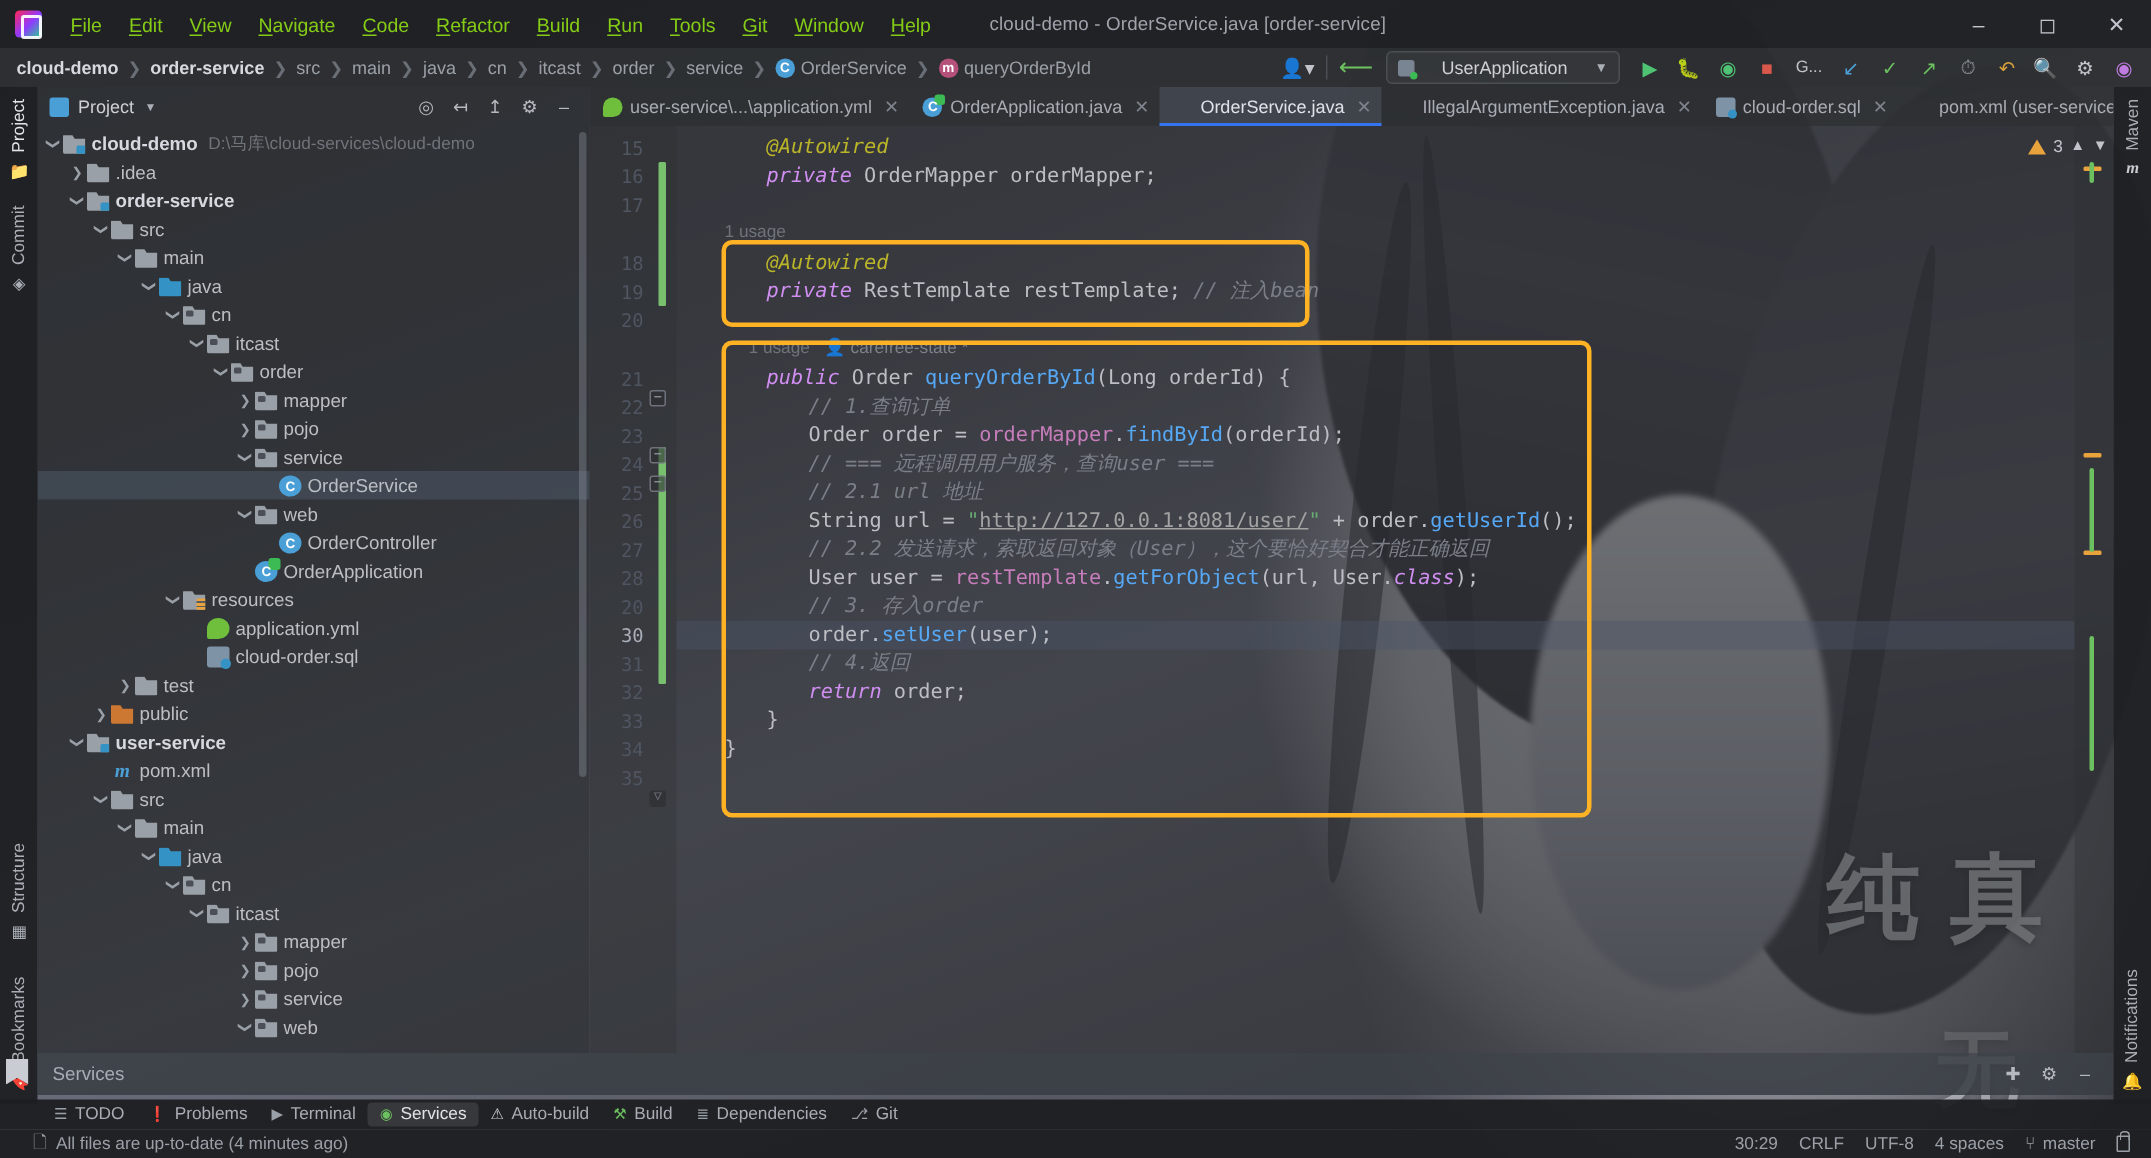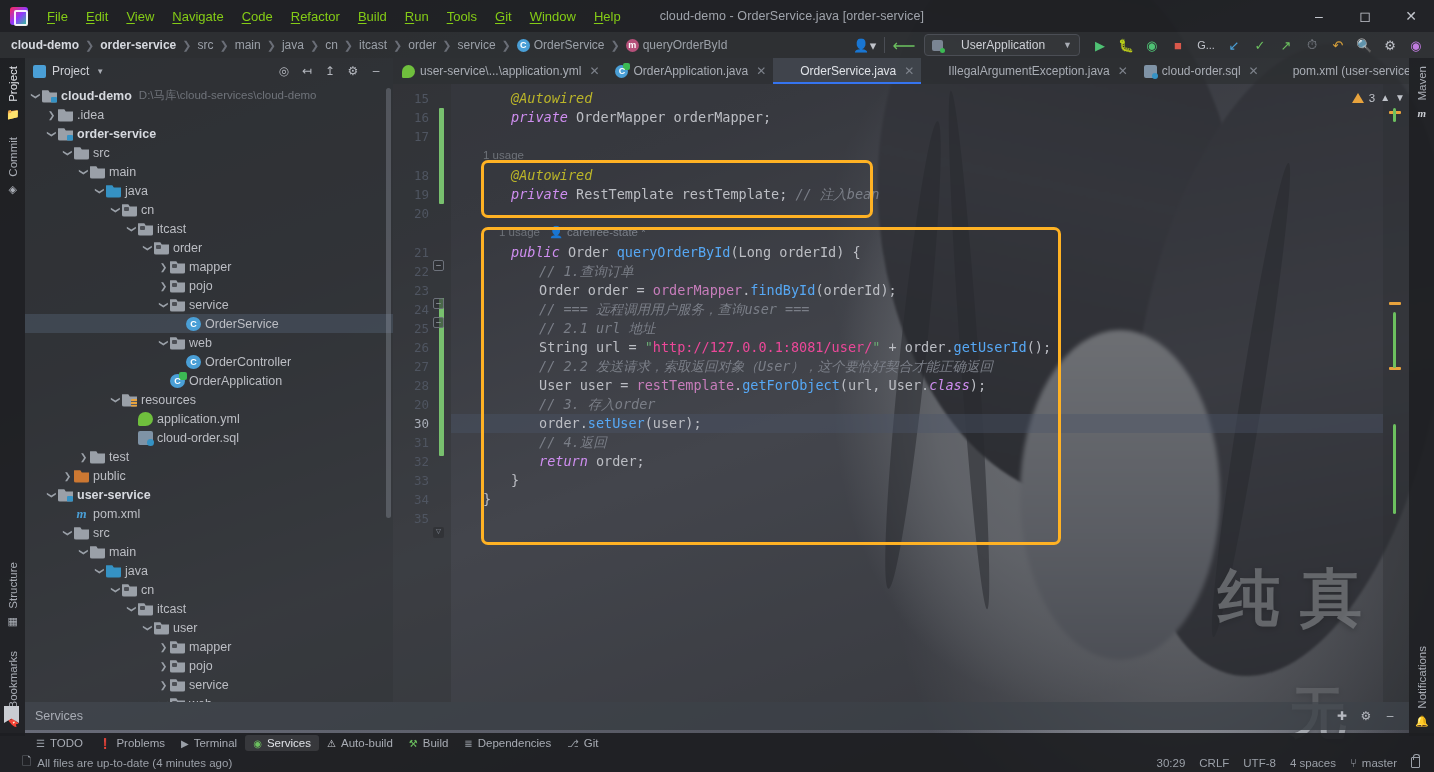--- a/index.html
+++ b/index.html
@@ -223,21 +223,21 @@
     position:absolute; left:32px; font-family:"Liberation Sans",sans-serif;
     font-size:11.5px; color:#6f737a; line-height:14px;
   }
   .hint .author { color:#7c818a; }
 
   
   .kw   { color:#cf8ef0; font-style:italic; }
   .mthd { color:#56a8f5; }
   .fld  { color:#c77dbb; }
   .str  { color:#6aab73; }
-  .lnk  { color:#ec4899; }
+  .lnk  { color:#a3a3a3; text-decoration:underline; }
   .cmt  { color:#7a7e87; font-style:italic; }
   .ann  { color:#bbb529; font-style:italic; }
   .pln  { color:#bcbec4; }
 
   
   .hl-box {
     position:absolute; border:3px solid #ffb224; border-radius:7px; pointer-events:none;
   }
 
   
@@ -582,25 +582,20 @@
         </div>
         <div class="row" style="padding-left: 84px;">
           <span class="arr" style="transform: rotate(90deg);">❯</span>
           <span class="nic folder pkg"></span>
           <span>cn</span>
         </div>
         <div class="row" style="padding-left: 100px;">
           <span class="arr" style="transform: rotate(90deg);">❯</span>
           <span class="nic folder pkg"></span>
           <span>itcast</span>
-        </div>
-        <div class="row" style="padding-left: 116px;">
-          <span class="arr" style="transform: rotate(90deg);">❯</span>
-          <span class="nic folder pkg"></span>
-          <span>user</span>
         </div>
         <div class="row" style="padding-left: 132px;">
           <span class="arr">❯</span>
           <span class="nic folder pkg"></span>
           <span>mapper</span>
         </div>
         <div class="row" style="padding-left: 132px;">
           <span class="arr">❯</span>
           <span class="nic folder pkg"></span>
           <span>pojo</span>

